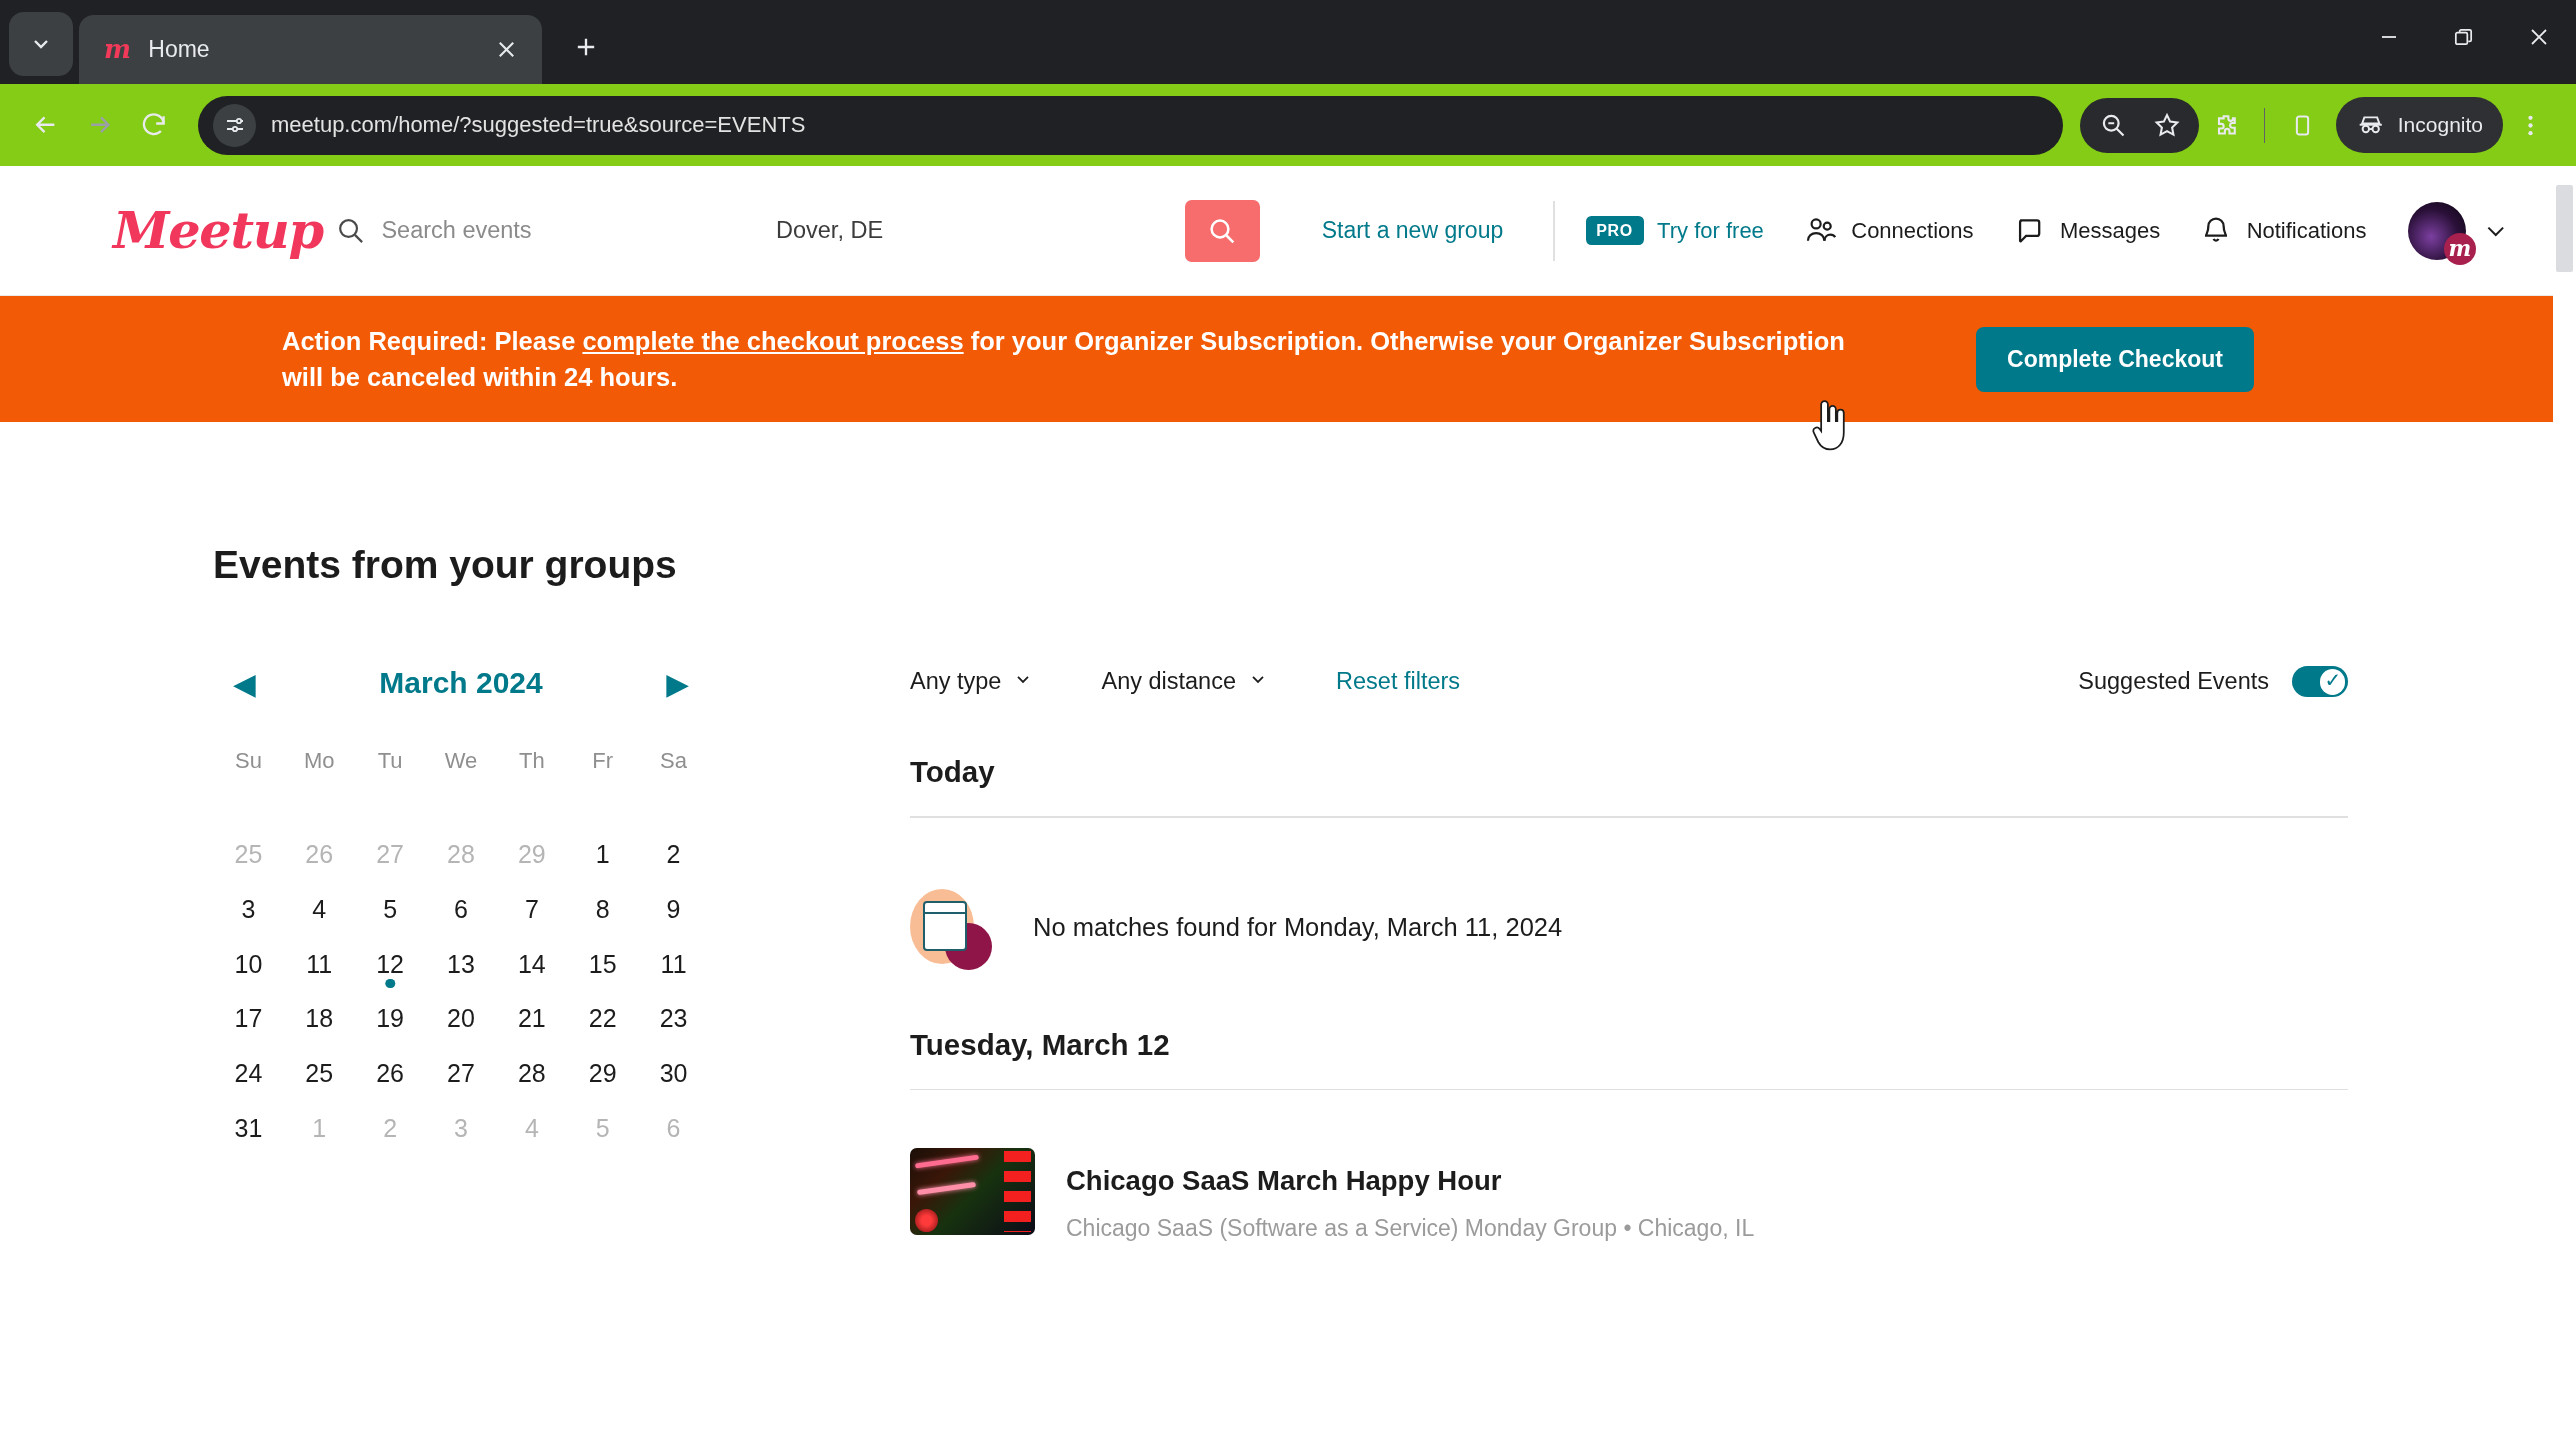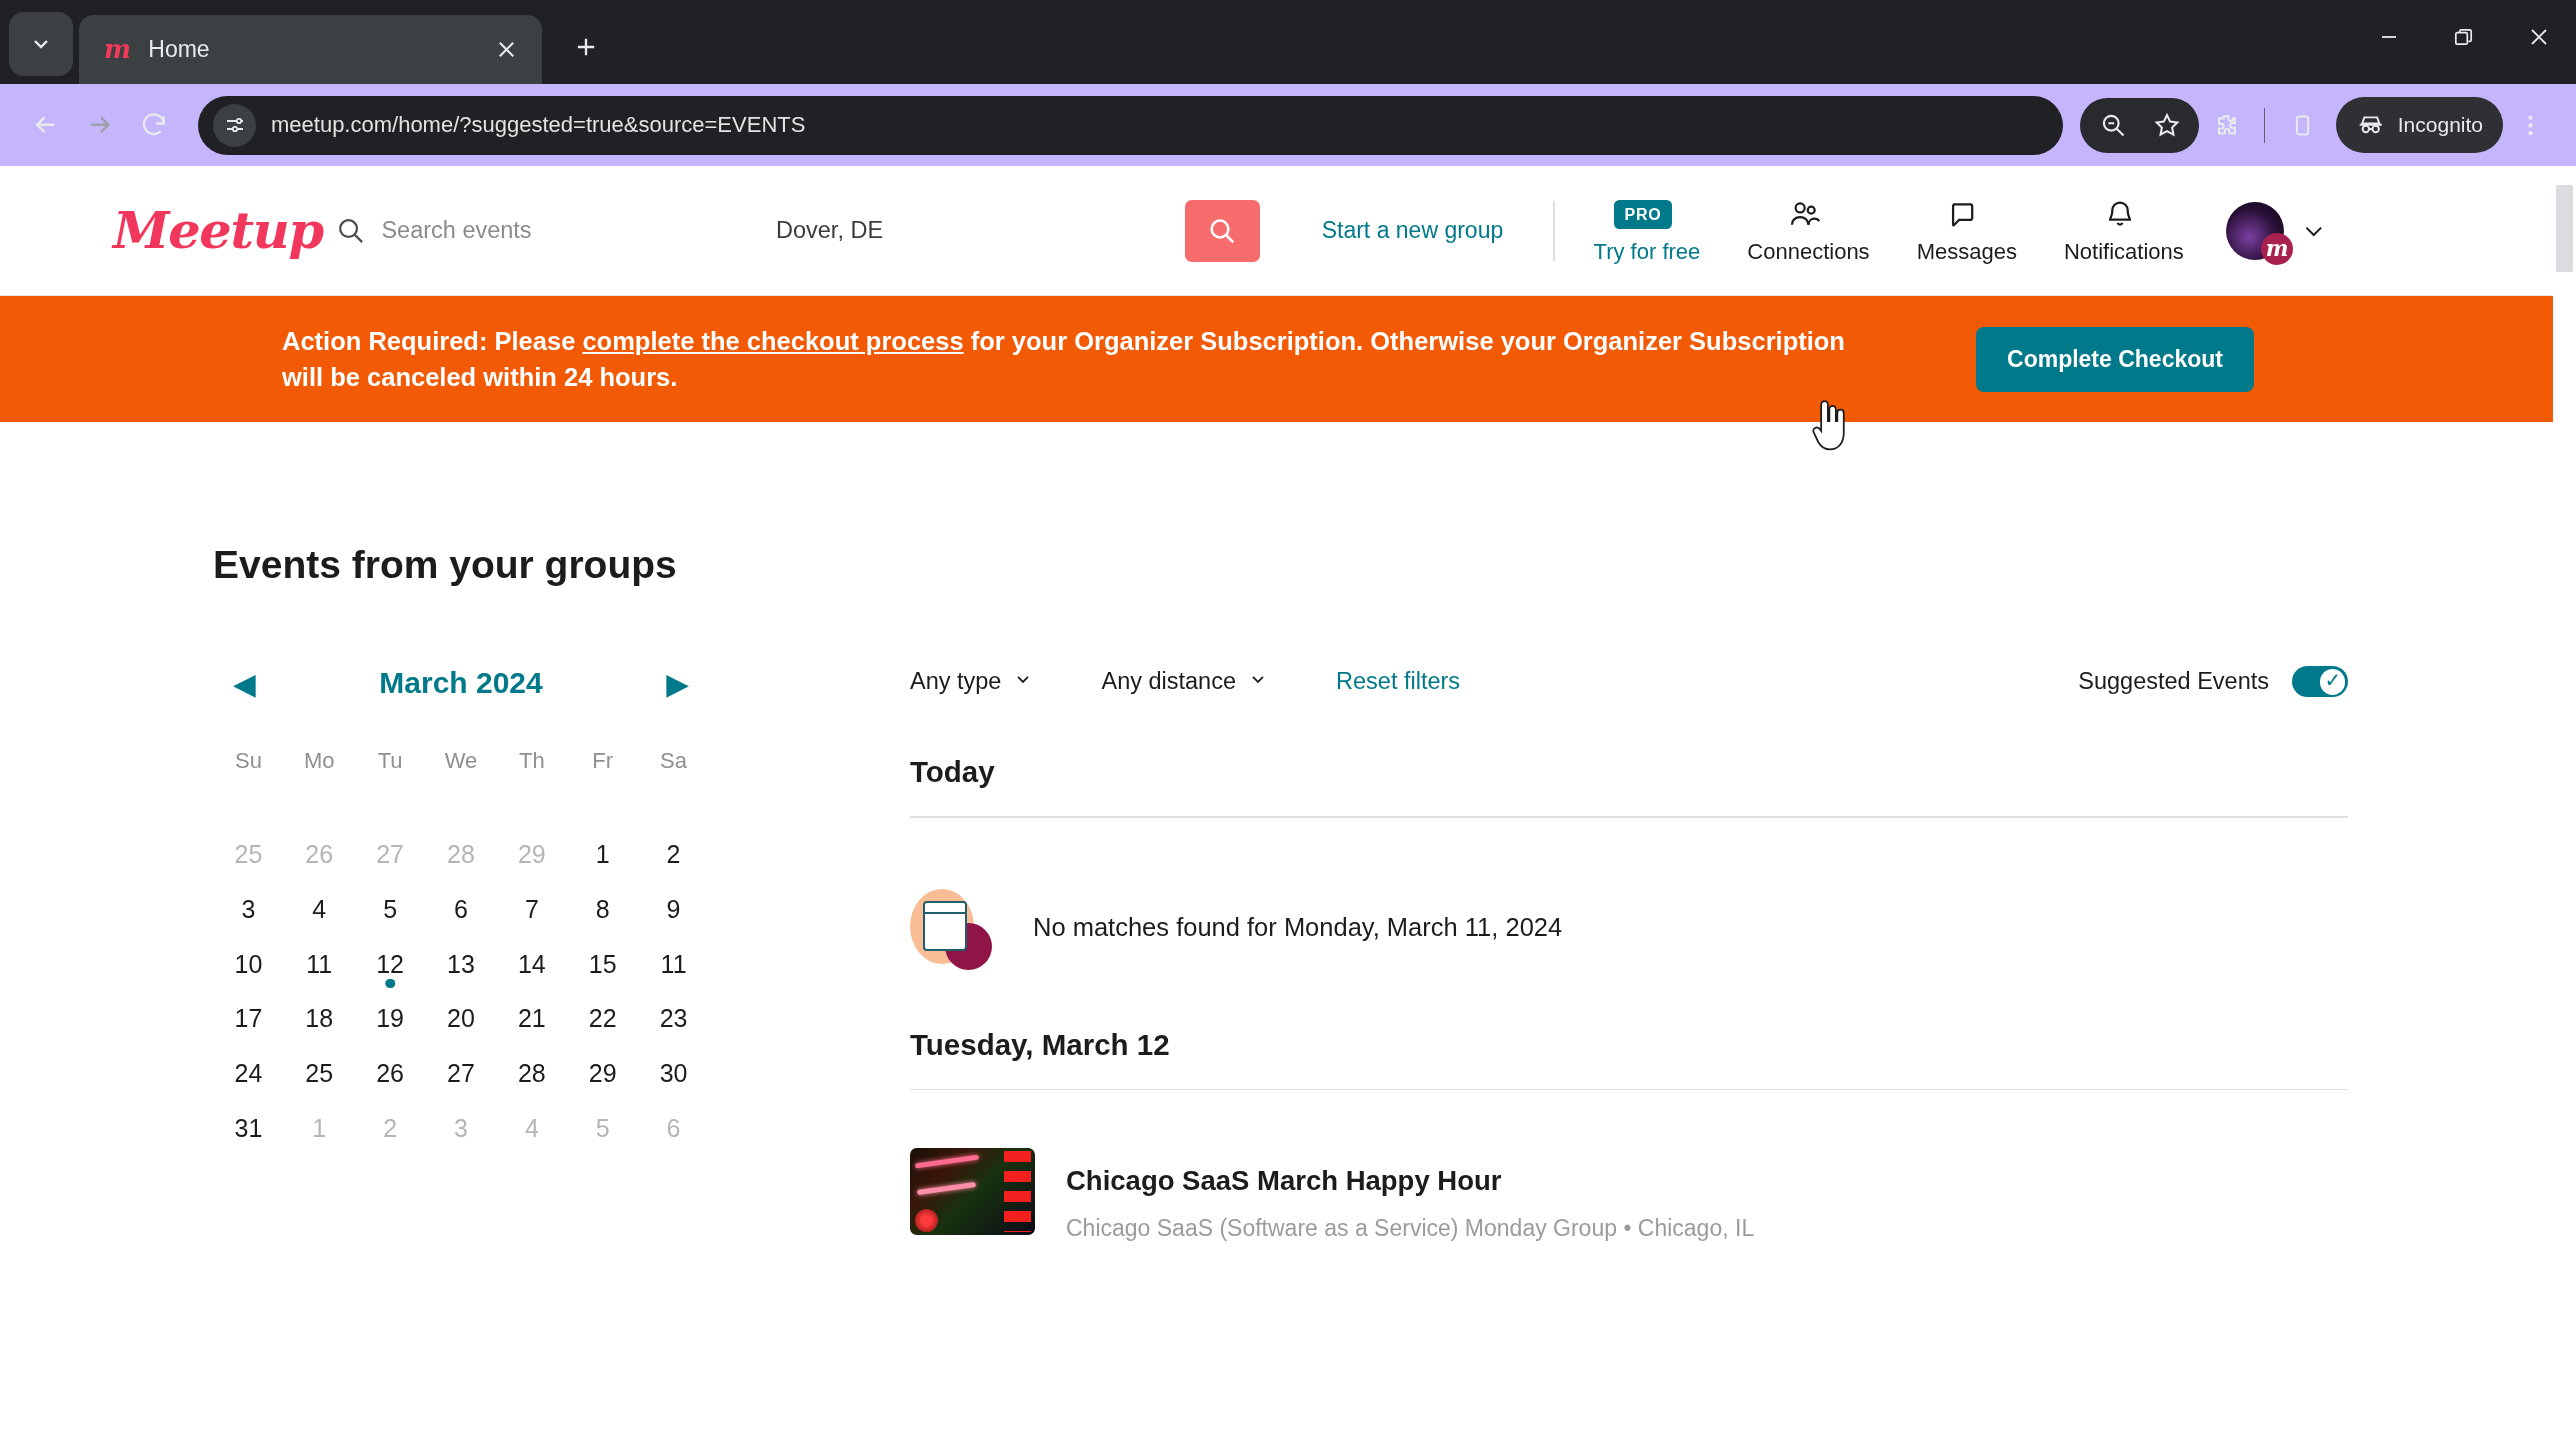--- a/index.html
+++ b/index.html
@@ -56,21 +56,21 @@
   .newtab {
     width: 48px; height: 48px; margin-left: 20px; margin-bottom: 13.4px;
     display:flex; align-items:center; justify-content:center;
     color: #e8eaed; font-size: 32px; font-weight: 300; flex:0 0 auto;
   }
   .wincontrols { position: absolute; right: 0; top: 0; height: 74px; display: flex; align-items: center; }
   .wc { width: 75px; height: 74px; display:flex; align-items:center; justify-content:center; color:#e8eaed; }
 
   .toolbar {
     height: 82px;
-    background: #c4b5fd;
+    background: #84cc16;
     display: flex; align-items: center;
     padding: 0 19px;
     flex: 0 0 auto;
   }
   .tb-icon { width: 54px; height: 54px; display:flex; align-items:center; justify-content:center; color:#e8eaed; flex:0 0 auto; }
   .omnibox {
     flex: 1 1 auto; height: 59px;
     background: #202124;
     border-radius: 29.5px;
     display: flex; align-items: center;
@@ -112,21 +112,21 @@
   .mu-ph { font-size: 23.5px; color: #8b8b8b; margin-left: 13.4px; }
   .mu-loc { font-size: 23.5px; color: #3c3c3c; width: 402px; }
   .mu-searchbtn {
     width: 75px; height: 62px; background:#f76c6c; border-radius: 6.7px;
     display:flex; align-items:center; justify-content:center; flex:0 0 auto;
     margin-left: 6.7px;
   }
   .mu-startgroup { margin-left: 62px; color:#00798a; font-size: 23px; white-space:nowrap; flex:0 0 auto;}
   .mu-divider { width:1.3px; height: 60px; background:#e0e0e0; margin-left: 50px; flex:0 0 auto;}
   .mu-navitems { display:flex; align-items:flex-end; margin-left: 31px; gap: 39px; flex: 0 0 auto;}
-  .mu-navitem { display:flex; flex-direction:column; align-items:center; gap: 5.4px; }
+  .mu-navitem { display:flex; flex-direction:row; align-items:center; gap: 5.4px; }
   .mu-navicon { height: 38px; display:flex; align-items:center; justify-content:center; }
   .mu-navlabel { font-size: 22px; color:#1c1c1c; white-space:nowrap;margin-left:8px;}
   .pro-badge {
     background:#00798a; color:#fff; font-size:16px; font-weight:bold;
     padding: 5.4px 10.7px; border-radius: 5.4px; letter-spacing:0.7px;
   }
   .mu-navitem.pro .mu-navlabel { color:#00798a; }
   .mu-avatar-wrap { display:flex; align-items:center; margin-left: 42px; flex:0 0 auto; gap: 14.8px;}
   .mu-avatar {
     width: 58px; height: 58px; border-radius: 50%;

